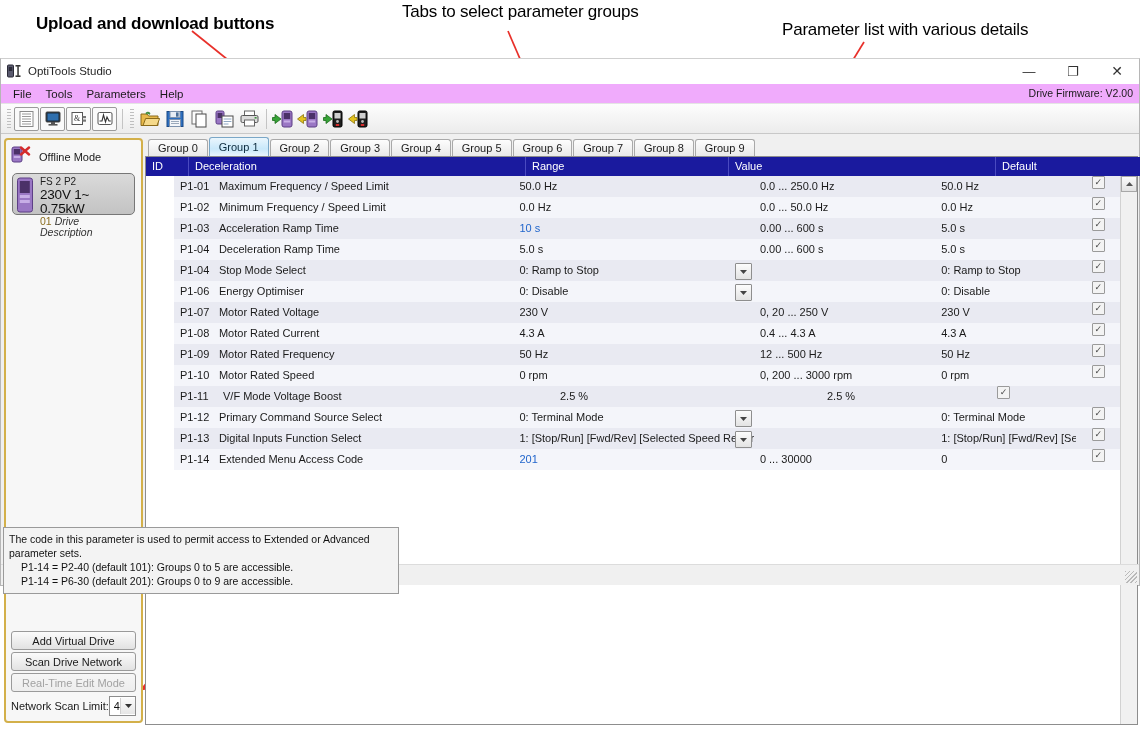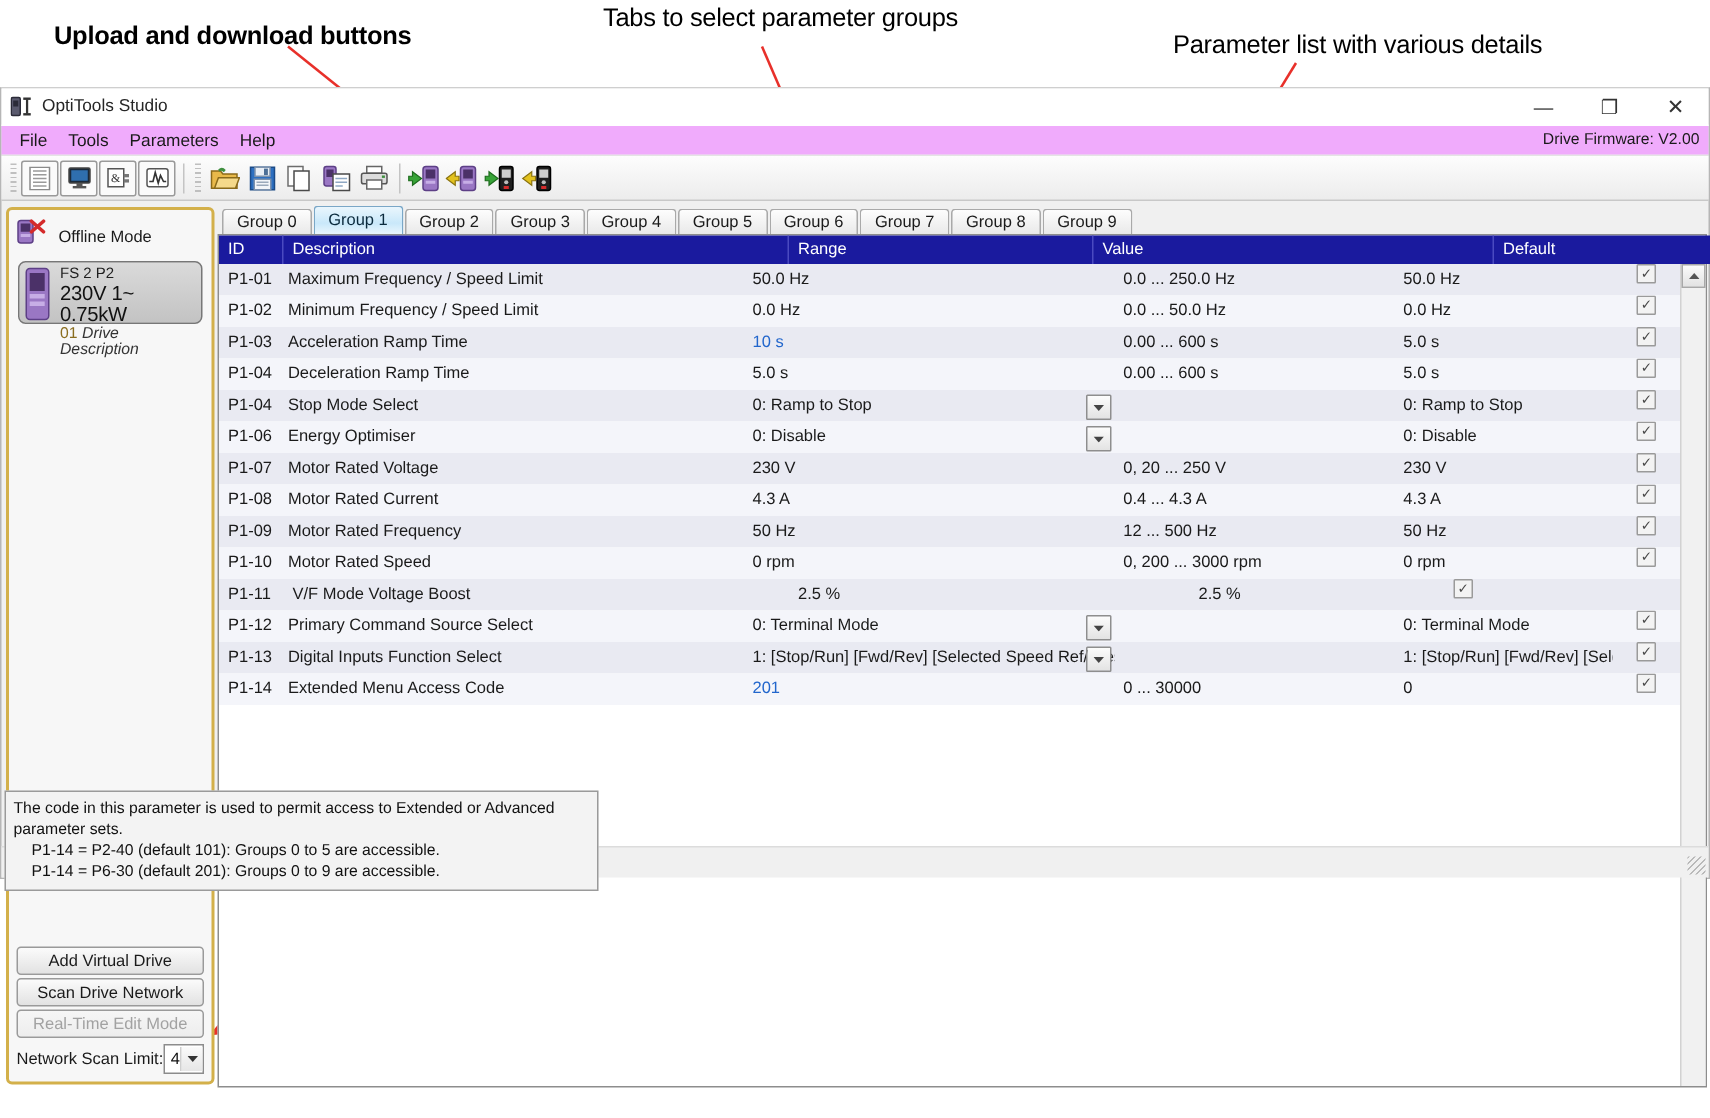--- a/index.html
+++ b/index.html
@@ -387,30 +387,30 @@
         <div class="tab">Group 6</div>
         <div class="tab">Group 7</div>
         <div class="tab">Group 8</div>
         <div class="tab">Group 9</div>
       </div>
 
       <div class="grid-wrap">
         <div style="display:flex;flex:none;">
           <div class="grid-head" style="flex:1;">
             <div class="gh colw-id">ID</div>
-            <div class="gh colw-desc">Description</div>
+            <div class="gh colw-desc">Deceleration</div>
             <div class="gh colw-range">Range</div>
             <div class="gh colw-value">Value</div>
             <div class="gh colw-default">Default</div>
 
           </div>
           <div style="width:16px;background:#1a1a9e;"></div>
         </div>
 
-        <div style="display:flex;flex:1;min-height:0;">
+        <div style="display:flex;flex:1;min-height:0;margin-left:28px;">
           <div class="grid-body" id="grid-body" style="flex:1;">
               <div class="row odd">
                 <div class="cell colw-id">P1-01</div>
                 <div class="cell colw-desc">Maximum Frequency / Speed Limit</div>
                 <div class="cell colw-value value">50.0 Hz</div>
                 <div class="cell colw-range">0.0 ... 250.0 Hz</div>
                 <div class="cell colw-default">50.0 Hz</div>
                 <div class="cell colw-visible">
                   <span class="cb">
                     <span class="cbmark">✓</span>

